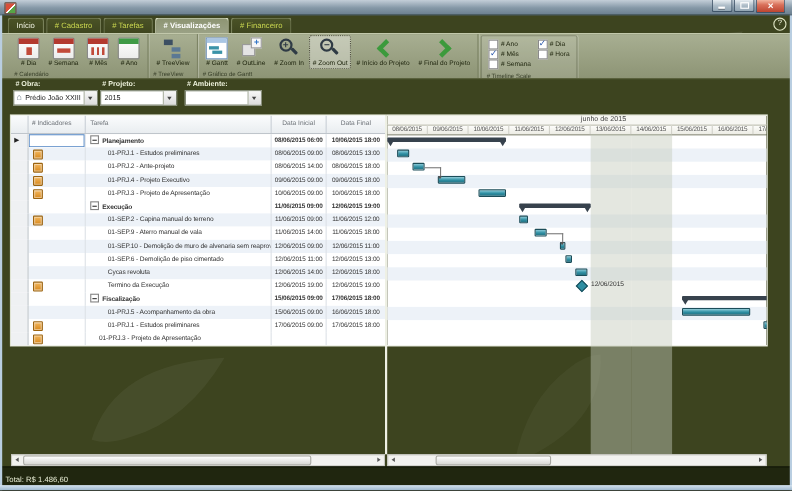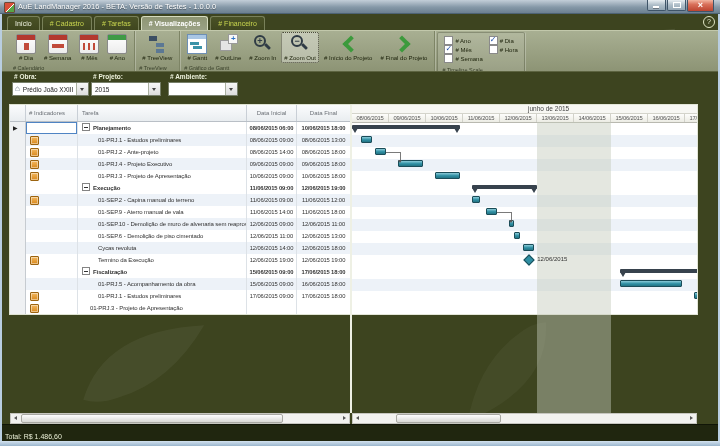--- a/index.html
+++ b/index.html
@@ -147,21 +147,20 @@
     </svg>
   <svg class="leaf" style="left:60px;top:320px;" width="170" height="90" viewBox="0 0 100 70">
       <path d="M2,62 Q18,8 96,4 Q70,48 30,60 Q14,66 2,62 Z" fill="#ffffff" opacity="0.05"></path>
     </svg>
   <svg class="leaf" style="left:430px;top:330px;transform:rotate(160deg);" width="150" height="80" viewBox="0 0 100 70">
       <path d="M2,62 Q18,8 96,4 Q70,48 30,60 Q14,66 2,62 Z" fill="#ffffff" opacity="0.04"></path>
     </svg>
 
   <div class="titlebar">
     <span class="app-icon"></span>
-    <span class="wtitle">AuE LandManager 2016  - BETA: Versão de Testes - 1.0.0.0</span>
   </div>
   <div class="winbtns">
     <span class="wbtn min"></span>
     <span class="wbtn max"></span>
     <span class="wbtn close"></span>
   </div>
 
   <div class="tabbar" id="tabs">
       <div class="tab">Início</div>
       <div class="tab"># Cadastro</div>

